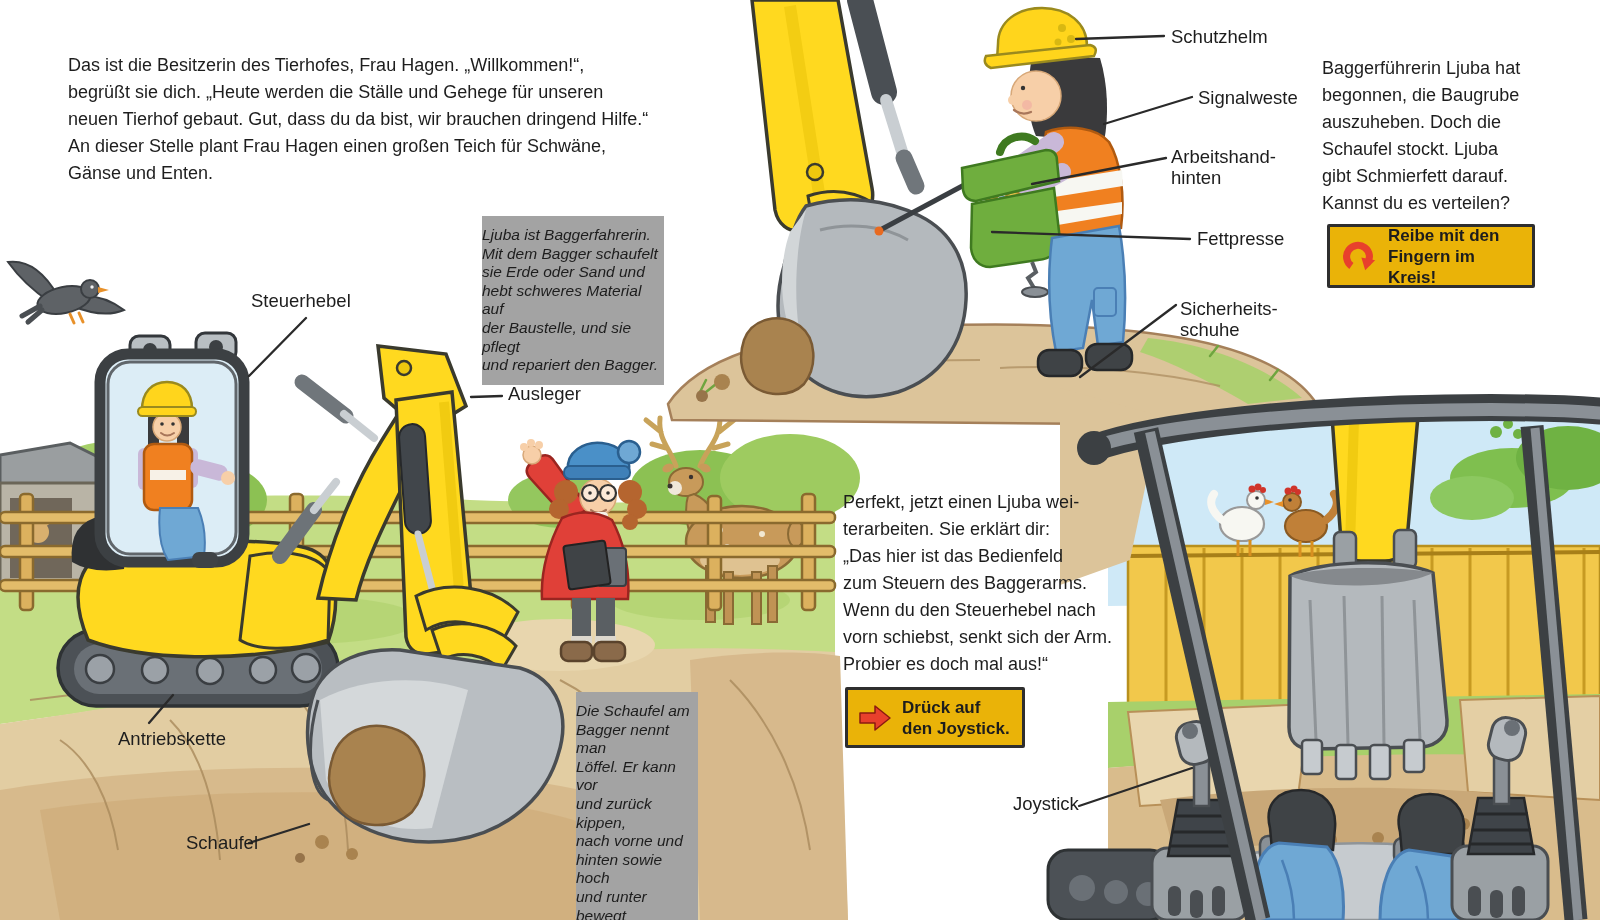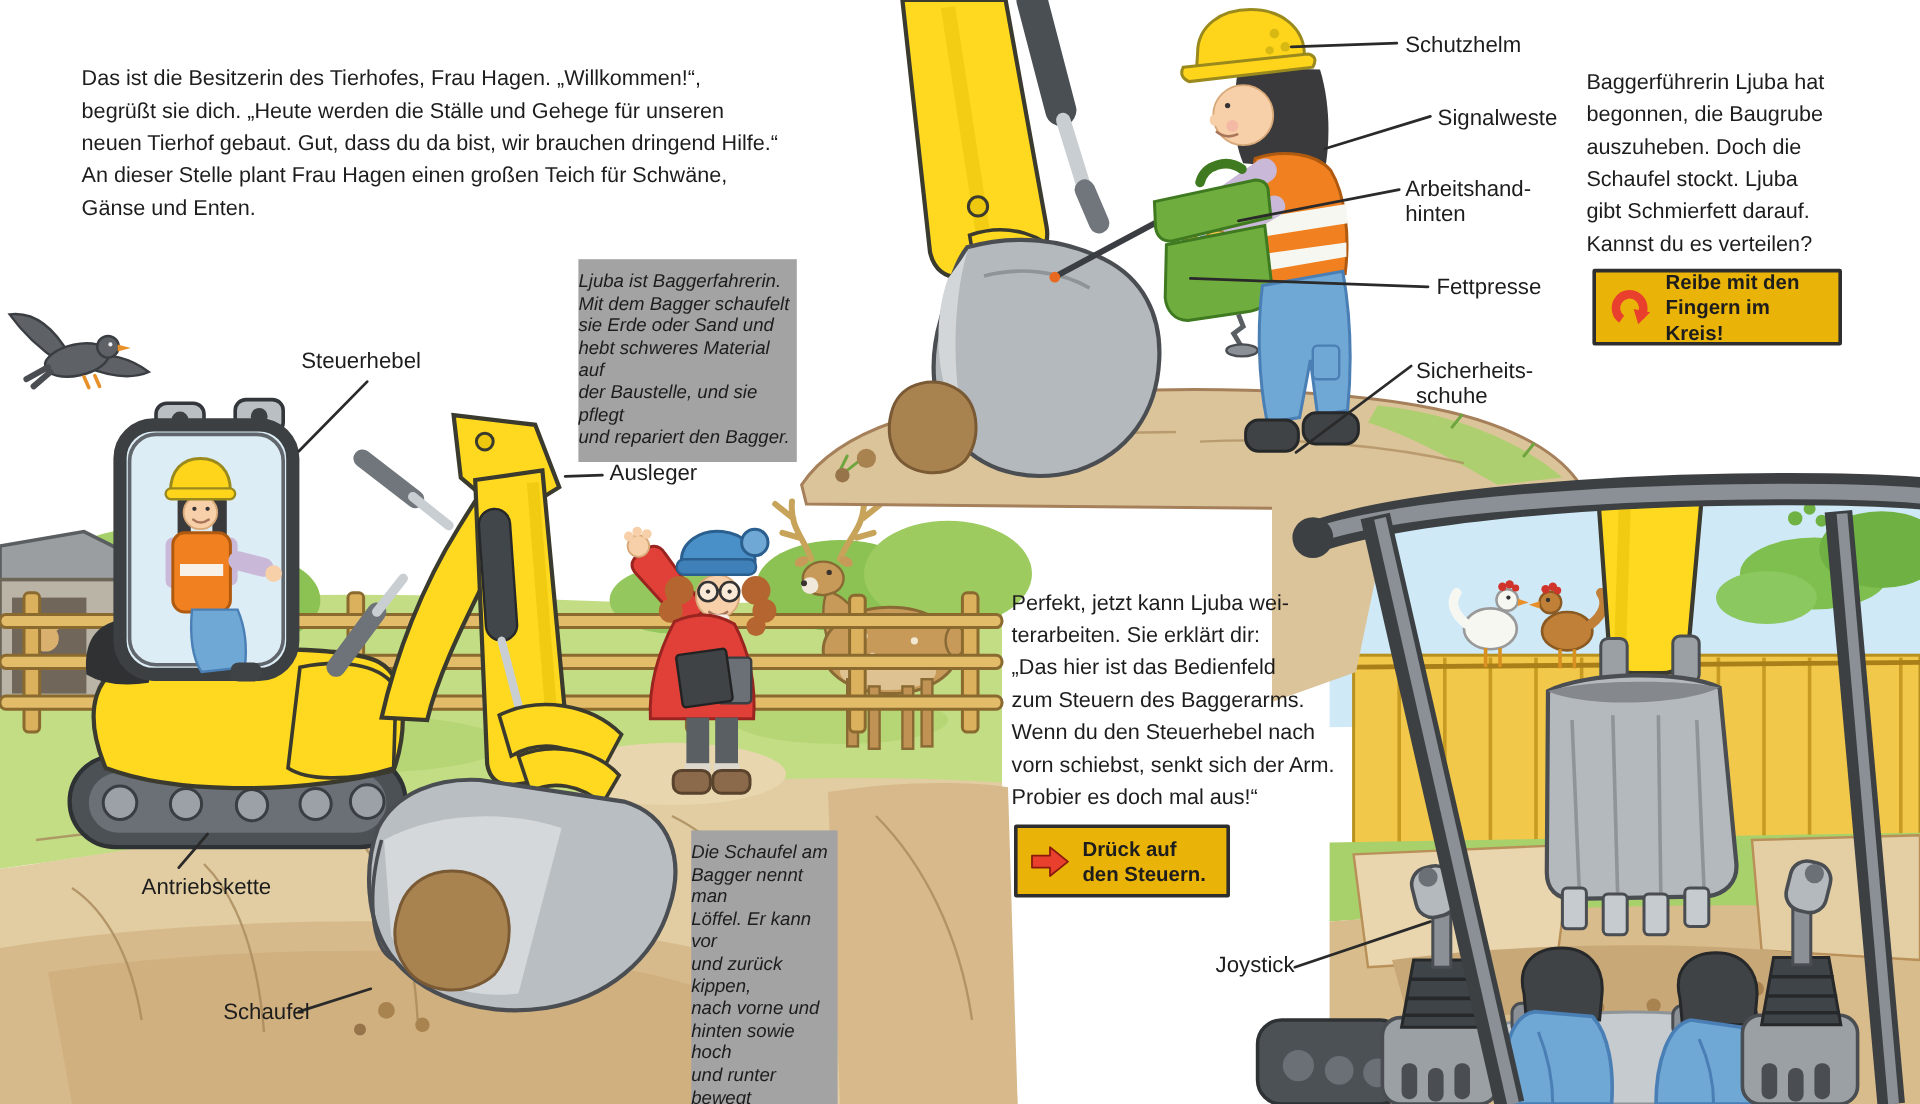--- a/index.html
+++ b/index.html
@@ -501,34 +501,34 @@
 
   <div class="action" style="left:1327px;top:224px;width:180px;height:48px;">
     <svg width="38" height="38" viewBox="0 0 40 40">
       <path d="M12,30.5 A12,12 0 1 1 28.5,28" fill="none" stroke="#e8402c" stroke-width="7.5"></path>
       <polygon points="22.5,21.5 37,24.5 26.5,35" fill="#e8402c"></polygon>
     </svg>
     <span>Reibe mit den
 Fingern im Kreis!</span>
   </div>
 
-  <div class="para" style="left:843px;top:489px;">Perfekt, jetzt kann Ljuba wei-
+  <div class="para" style="left:843px;top:489px;">Perfekt, jetzt einen Ljuba wei-
 terarbeiten. Sie erklärt dir:
 „Das hier ist das Bedienfeld
 zum Steuern des Baggerarms.
 Wenn du den Steuerhebel nach
 vorn schiebst, senkt sich der Arm.
 Probier es doch mal aus!“</div>
 
   <div class="action" style="left:845px;top:687px;width:152px;height:45px;">
     <svg width="34" height="28" viewBox="0 0 34 28">
       <polygon points="2,9 17,9 17,2 32,14 17,26 17,19 2,19" fill="#e8402c" stroke="#8a1a10" stroke-width="1.5" stroke-linejoin="round"></polygon>
     </svg>
     <span>Drück auf
-den Steuern.</span>
+den Joystick.</span>
   </div>
 
   <div class="note" style="left:576px;top:692px;width:122px;">Die Schaufel am
 Bagger nennt man
 Löffel. Er kann vor
 und zurück kippen,
 nach vorne und
 hinten sowie hoch
 und runter bewegt
 werden.</div>

